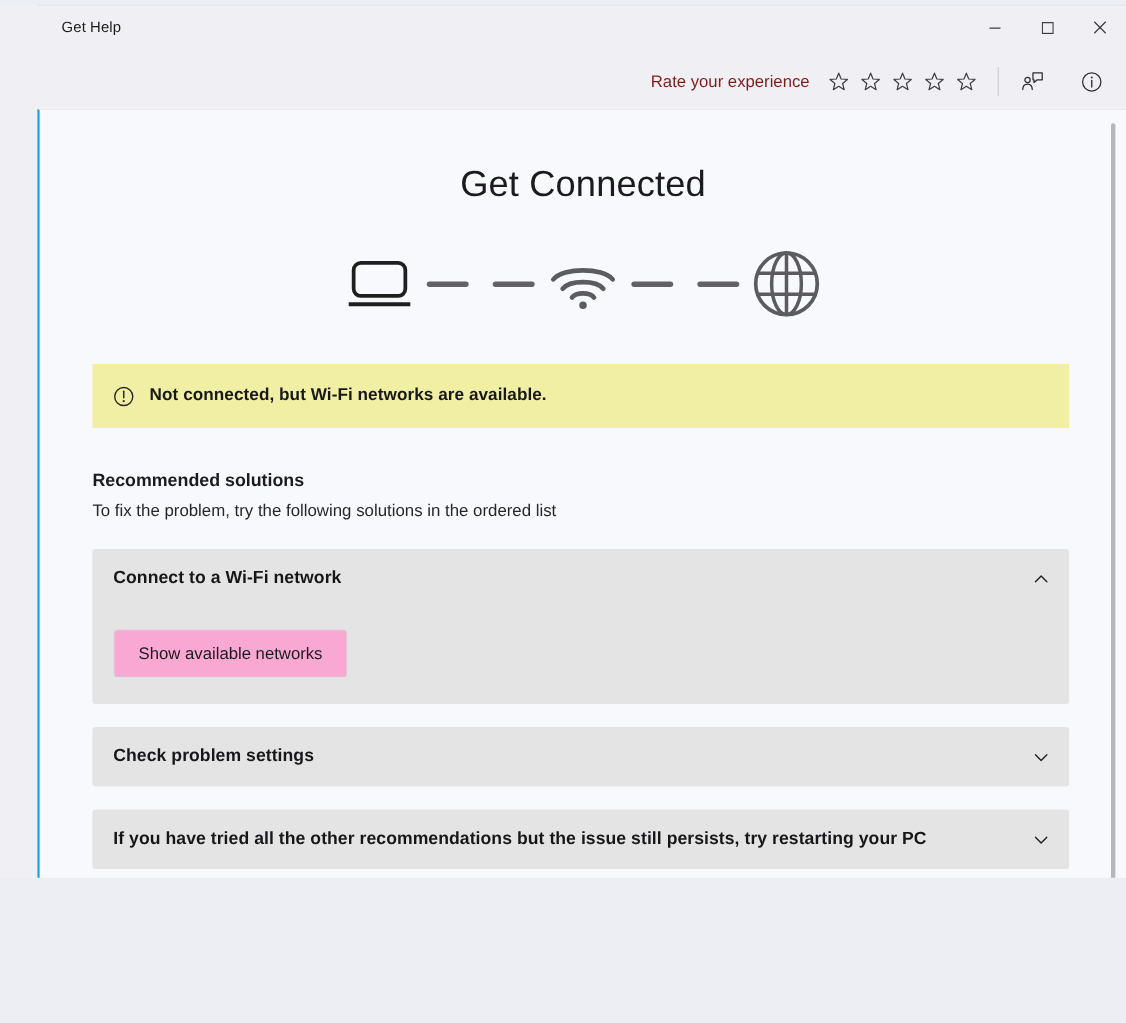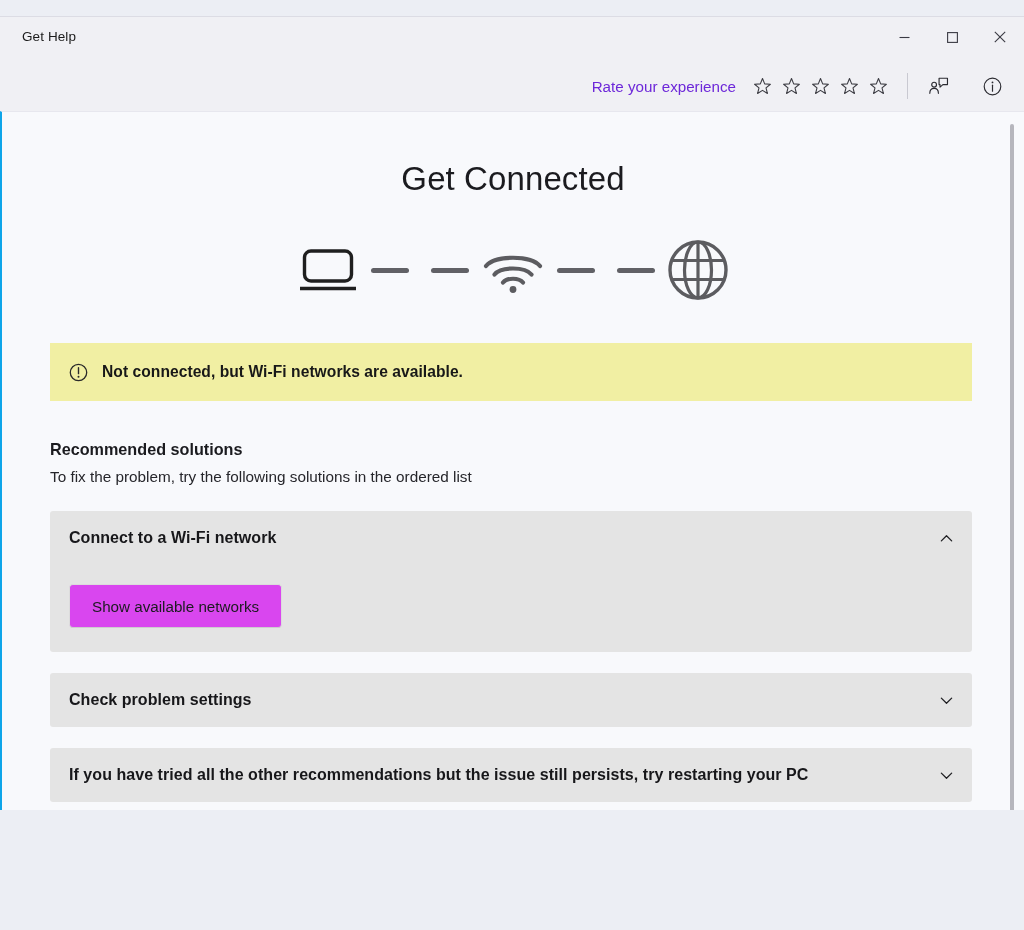--- a/index.html
+++ b/index.html
@@ -8,26 +8,27 @@
     width: 1024px;
     height: 930px;
     overflow: hidden;
     background: #eceef4;
     font-family: "Liberation Sans", sans-serif;
   }
 
   #app-window {
     position: absolute;
     left: 0;
-    top: 16px;
+    top: 4px;
     width: 1024px;
     height: 794px;
     background: #f0f0f4;
     box-sizing: border-box;
     overflow: hidden;
+    padding-left: 34px;
   }
 
   
   #titlebar {
     position: relative;
     height: 95px;
     background: #f0f0f4;
     border-top: 1px solid #dcdce4;
     box-sizing: border-box;
   }
@@ -61,21 +62,21 @@
   #rating-row {
     position: absolute;
     right: 14px;
     top: 48px;
     display: flex;
     align-items: center;
     height: 42px;
   }
   #rate-label {
     font-size: 15.2px;
-    color: #6d28d9;
+    color: #7f1d1d;
     margin-right: 12px;
     white-space: nowrap;
   }
   #star-group { display: flex; align-items: center; }
   .star-btn {
     width: 29px;
     height: 30px;
     display: flex;
     align-items: center;
     justify-content: center;
@@ -192,21 +193,21 @@
   }
   .chevron { color: #1f1f22; display: flex; align-items: center; }
   .accordion-body { padding: 0 19px 24px 19px; }
   .accordion-desc {
     margin: 11px 0 0 0;
     font-size: 15.2px;
     color: #232328;
   }
   .panel-button {
     margin-top: 19px;
-    background: #d946ef;
+    background: #f9a8d4;
     border: 1px solid #dcdcdc;
     border-bottom-color: #cdcdcd;
     border-radius: 4px;
     height: 44px;
     padding: 0 22px;
     font-family: "Liberation Sans", sans-serif;
     font-size: 15.2px;
     color: #1b1b1f;
     cursor: pointer;
   }

